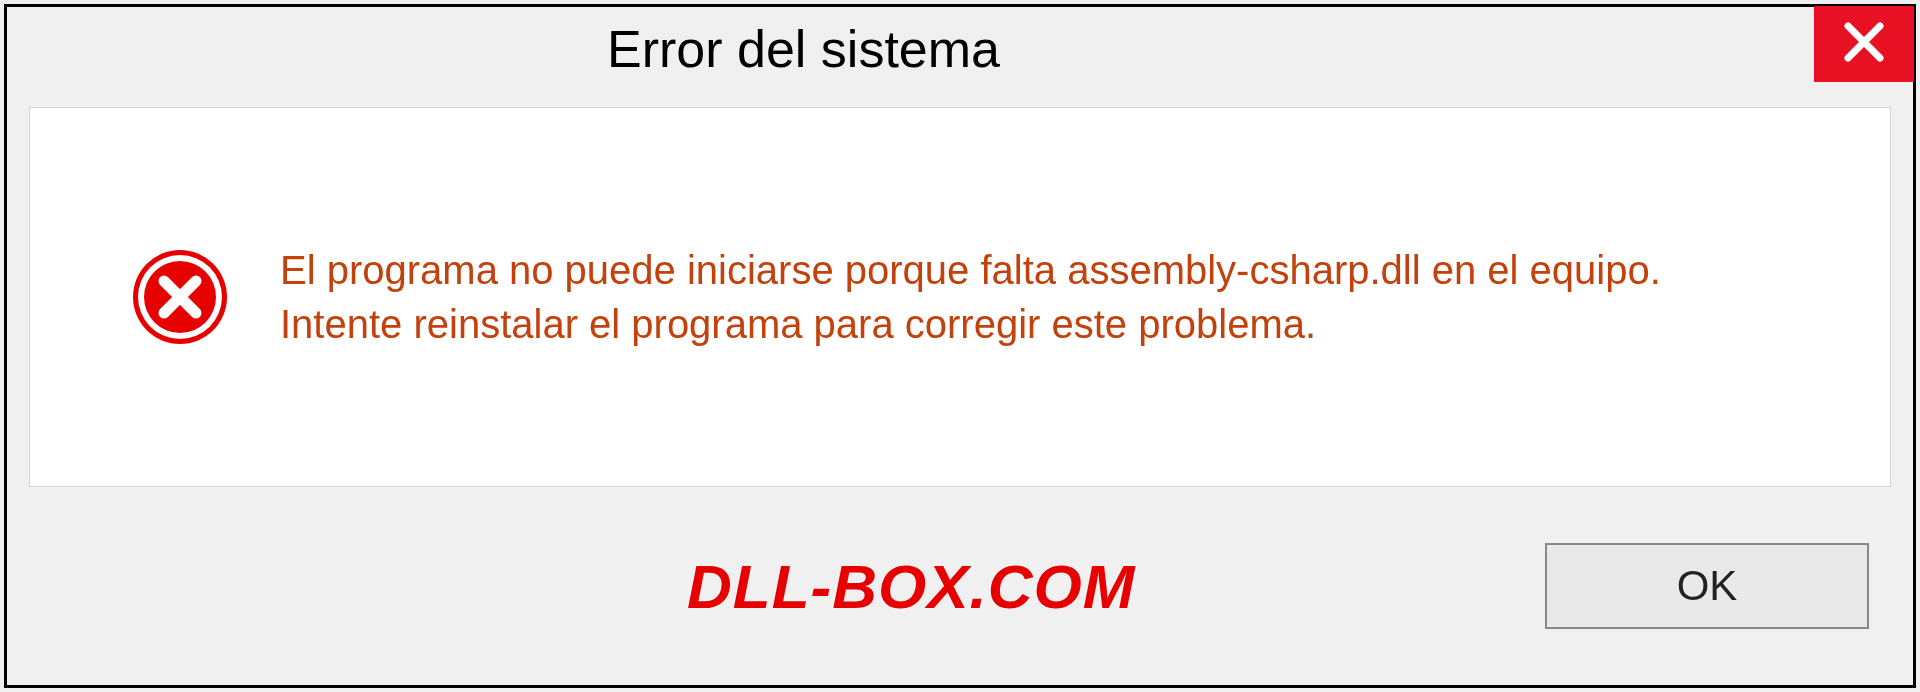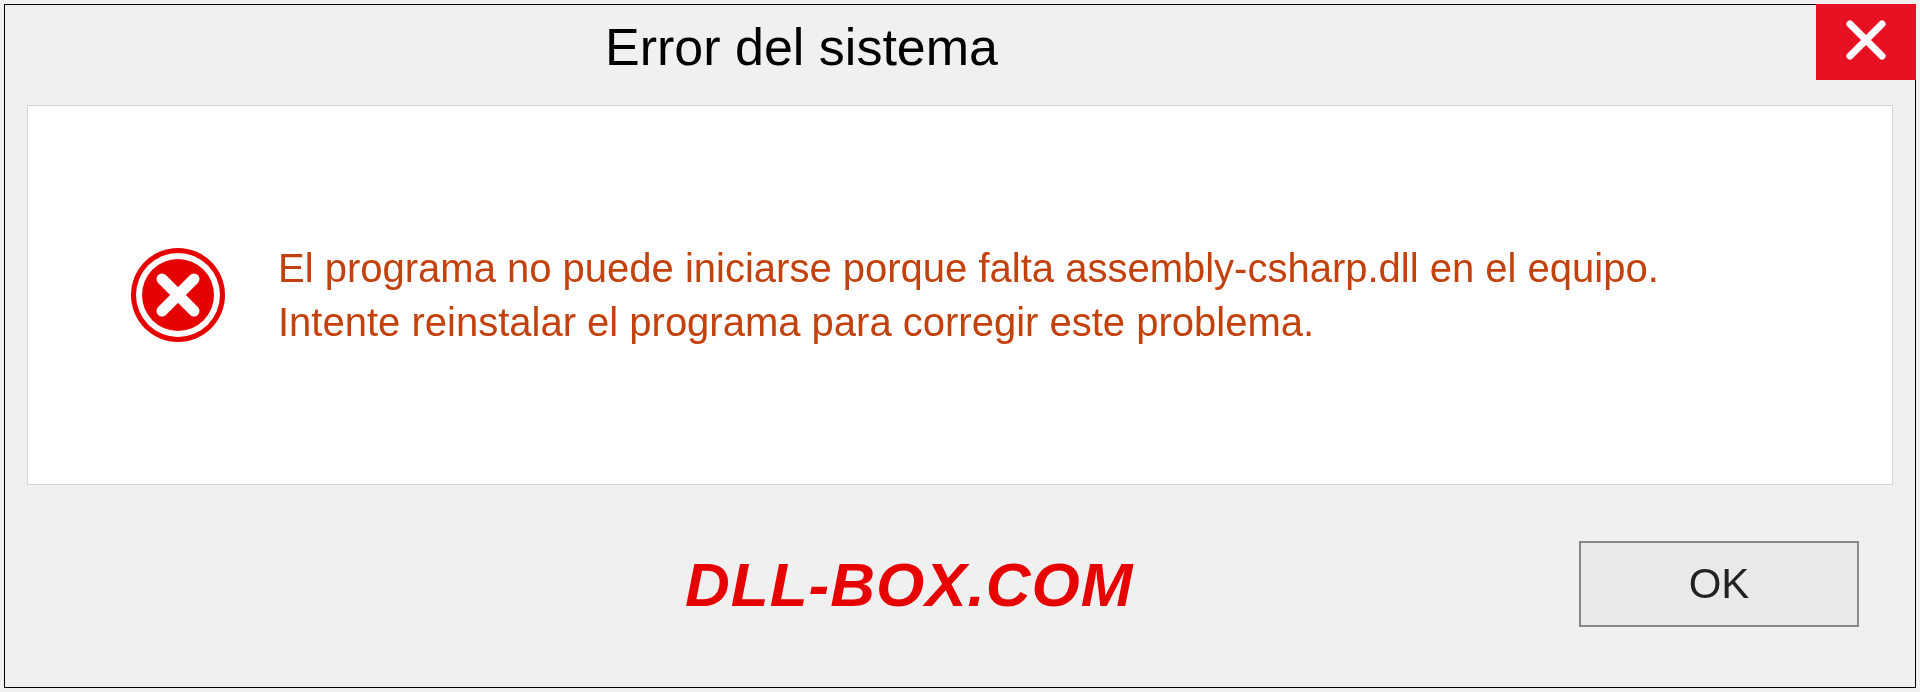--- a/index.html
+++ b/index.html
@@ -14,21 +14,21 @@
       height: 692px;
       position: relative;
     }
     .dialog {
       position: absolute;
       left: 4px;
       top: 4px;
       width: 1912px;
       height: 684px;
       background: #f0f0f0;
-      border: 1px solid #000000;
+      border: 3px solid #000000;
     }
     .titlebar {
       height: 90px;
       display: flex;
       align-items: flex-start;
       justify-content: space-between;
       position: relative;
     }
     .title-text {
       font-size: 52px;
@@ -87,31 +87,31 @@
     .watermark {
       font-size: 62px;
       font-weight: 900;
       color: #e60000;
       letter-spacing: 1px;
       padding-left: 640px;
       font-family: Arial, sans-serif;
       font-style: italic;
     }
     .ok-button {
-      width: 280px;
+      width: 324px;
       height: 86px;
       background: #e9e9e9;
       border: 2px solid #888;
       font-size: 42px;
       color: #222;
       display: flex;
       align-items: center;
       justify-content: center;
       cursor: pointer;
-      margin-right: 16px;
+      margin-right: 4px;
       text-align: center;
     }
   </style>
 </head>
 <body>
 
 <div class="dialog">
 
   <div class="titlebar">
     <div class="title-text">Error del sistema</div>

